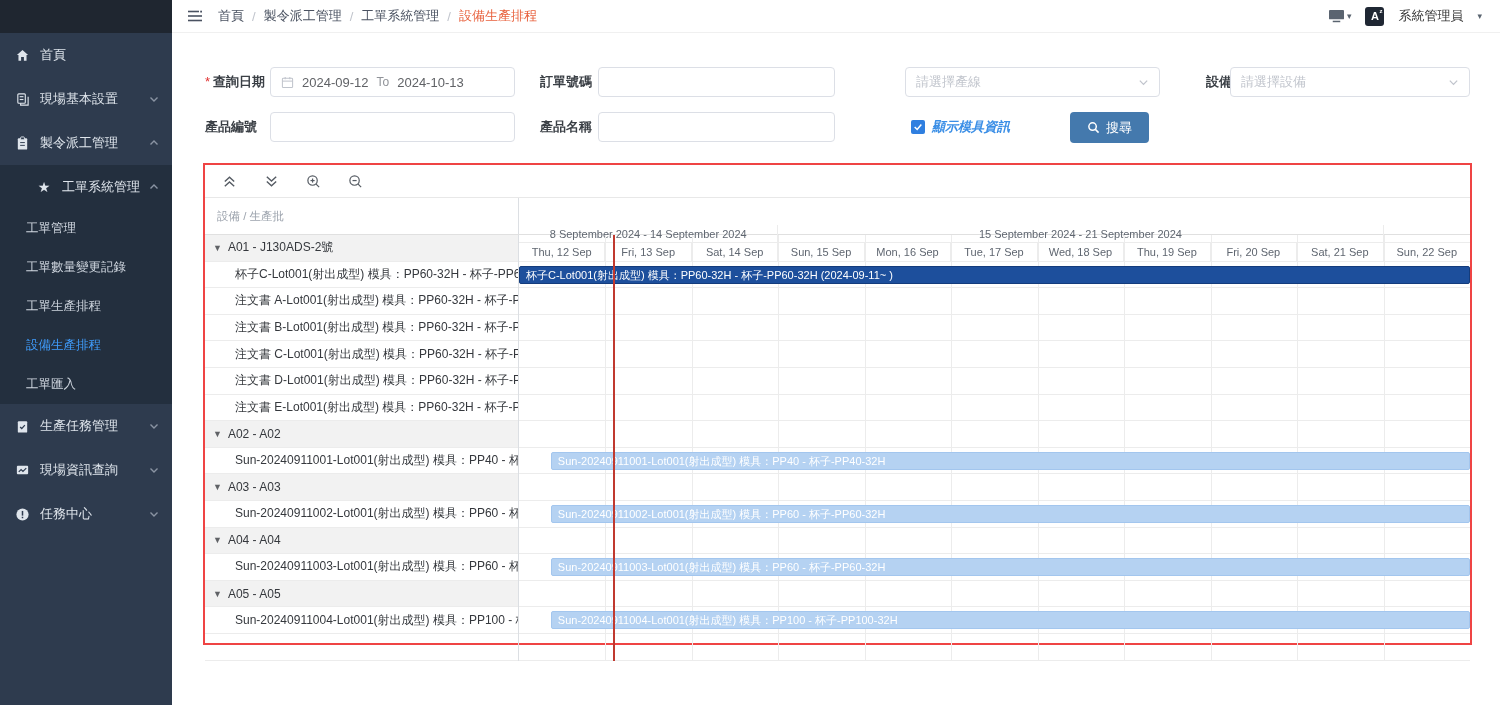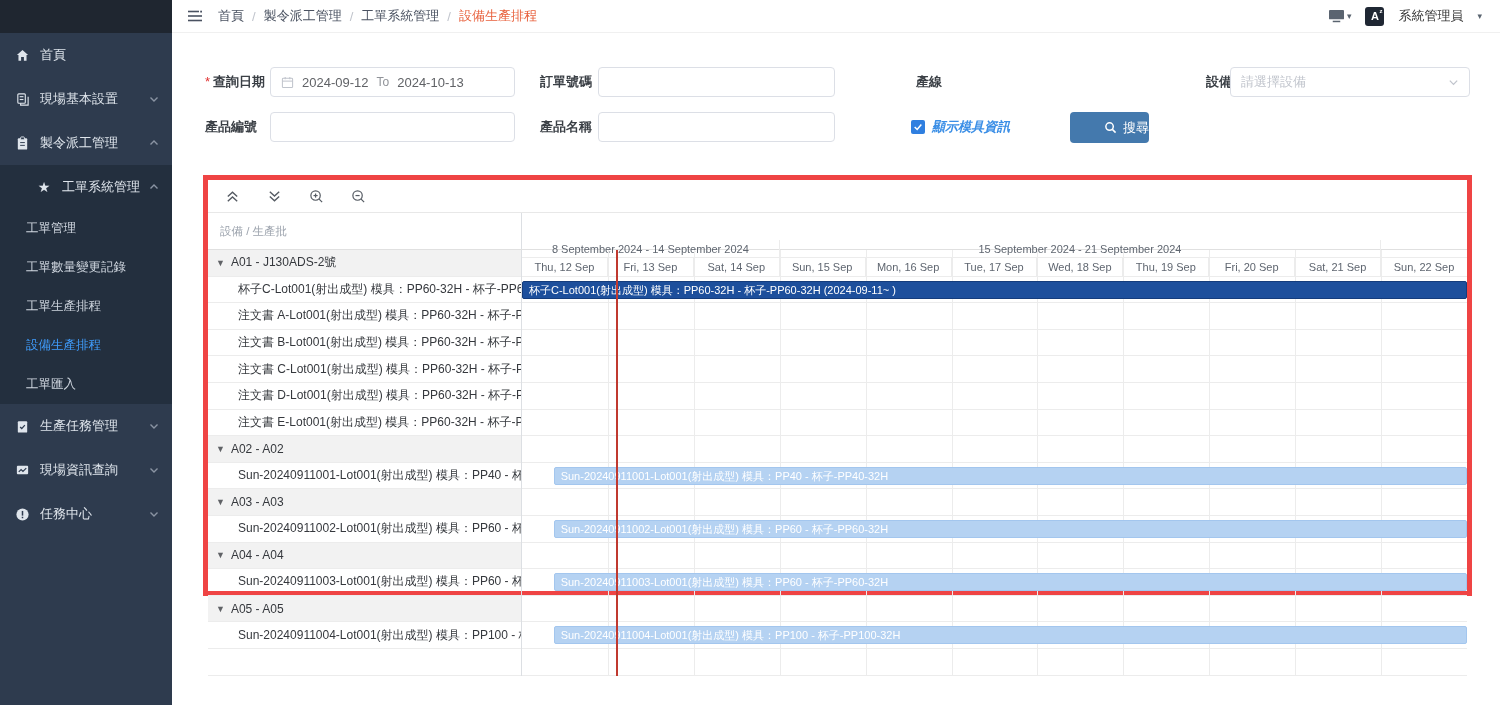--- a/index.html
+++ b/index.html
@@ -39,24 +39,24 @@
   .finput { position:absolute; height:30px; border:1px solid #dcdfe6; border-radius:4px; background:#fff; font-size:13px; color:#606266; padding:0 10px; outline:none; font-family:"Liberation Sans", sans-serif; }
   .fdate { position:absolute; height:30px; border:1px solid #dcdfe6; border-radius:4px; display:flex; align-items:center; padding:0 10px; gap:8px; font-size:13px; color:#606266; cursor:pointer; }
   .fdate .cal { color:#c0c4cc; display:flex; }
   .fdate .to { color:#909399; font-size:12px; }
   .fdate .dval { flex:0 0 auto; }
   .fselect { position:absolute; height:30px; border:1px solid #dcdfe6; border-radius:4px; display:flex; align-items:center; justify-content:space-between; padding:0 10px; font-size:13px; color:#c0c4cc; cursor:pointer; background:#fff; }
   .fselect .ph { white-space:nowrap; overflow:hidden; }
   .fcheck { position:absolute; display:flex; align-items:center; gap:7px; height:20px; cursor:pointer;font-style:italic; }
   .cbox { width:14px; height:14px; background:#2f7fe0; border-radius:2px; display:flex; align-items:center; justify-content:center; }
   .fcheck .clbl { color:#3a8ee6; font-weight:600; font-size:13px; }
-  .search-btn { position:absolute; width:79px; height:31px; background:#4479ad; border:none; border-radius:4px; color:#fff; font-size:13px; display:flex; align-items:center; justify-content:flex-end; gap:6px; cursor:pointer; font-family:"Liberation Sans", sans-serif; }
+  .search-btn { position:absolute; width:79px; height:31px; background:#4479ad; border:none; border-radius:4px; color:#fff; font-size:13px; display:flex; align-items:center; justify-content:center; gap:6px; cursor:pointer; font-family:"Liberation Sans", sans-serif; }
 
   
-  .gantt { position:absolute; left:31px; top:142px; width:1269px; height:421px; border:5px solid #ef4444; background:#fff; }
+  .gantt { position:absolute; left:31px; top:130px; width:1269px; height:482px; border:2px solid #ef4444; background:#fff; }
   .g-toolbar { height:33px; border-bottom:1px solid #e8e8e8; display:flex; align-items:center; gap:26px; padding-left:16px; }
   .tool-btn { width:16px; height:16px; color:#555b63; cursor:pointer; display:flex; align-items:center; justify-content:center; }
   .g-head { display:flex; height:37px; border-bottom:1px solid #e0e0e0; }
   .g-head-left { width:314px; flex:0 0 314px; border-right:1px solid #dcdfe3; display:flex; align-items:center; padding-left:12px; font-size:11.5px; color:#9ca3ad; }
   .g-head-right { flex:1;margin-top:27px; }
   .week-row { display:flex; height:18px; border-bottom:1px solid #ececec; }
   .week-cell { border-right:1px solid #ececec; text-align:center; font-size:11px; color:#5f6670; line-height:18px; white-space:nowrap; overflow:hidden; }
   .week-cell:last-child { border-right:none; }
   .day-row { display:flex; height:18px; }
   .day-cell { width:9.0909%; border-right:1px solid #ececec; text-align:center; font-size:11px; color:#5f6670; line-height:18px; white-space:nowrap; overflow:hidden; }
@@ -236,20 +236,26 @@
     </span>
     <span class="dval">2024-09-12</span>
     <span class="to">To</span>
     <span class="dval">2024-10-13</span>
   </div>
 
   <span class="flabel" style="left:368px; top:34px;">訂單號碼</span>
   <input class="finput" style="left: 426px; top: 34px; width: 237px;" value="">
 
   <span class="flabel" style="left:709px; top:34px;margin-left:35px;">產線</span>
+  <div class="fselect" style="left:733px; top:34px; width:255px;">
+    <span class="ph">請選擇產線</span>
+    <svg viewBox="0 0 12 12" width="11" height="11">
+        <polyline points="2,4 6,8 10,4" fill="none" stroke="#c0c4cc" stroke-width="1.4"></polyline>
+      </svg>
+  </div>
 
   <span class="flabel" style="left:1034px; top:34px;">設備</span>
   <div class="fselect" style="left:1058px; top:34px; width:240px;">
     <span class="ph">請選擇設備</span>
     <svg viewBox="0 0 12 12" width="11" height="11">
         <polyline points="2,4 6,8 10,4" fill="none" stroke="#c0c4cc" stroke-width="1.4"></polyline>
       </svg>
   </div>
 
   <span class="flabel" style="left:33px; top:79px;">產品編號</span>

